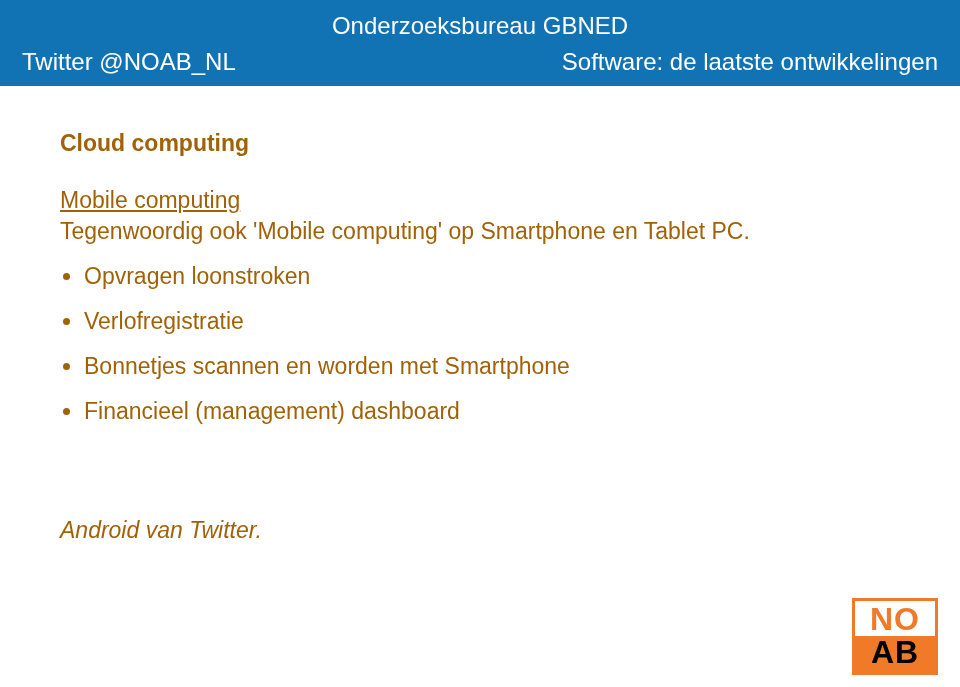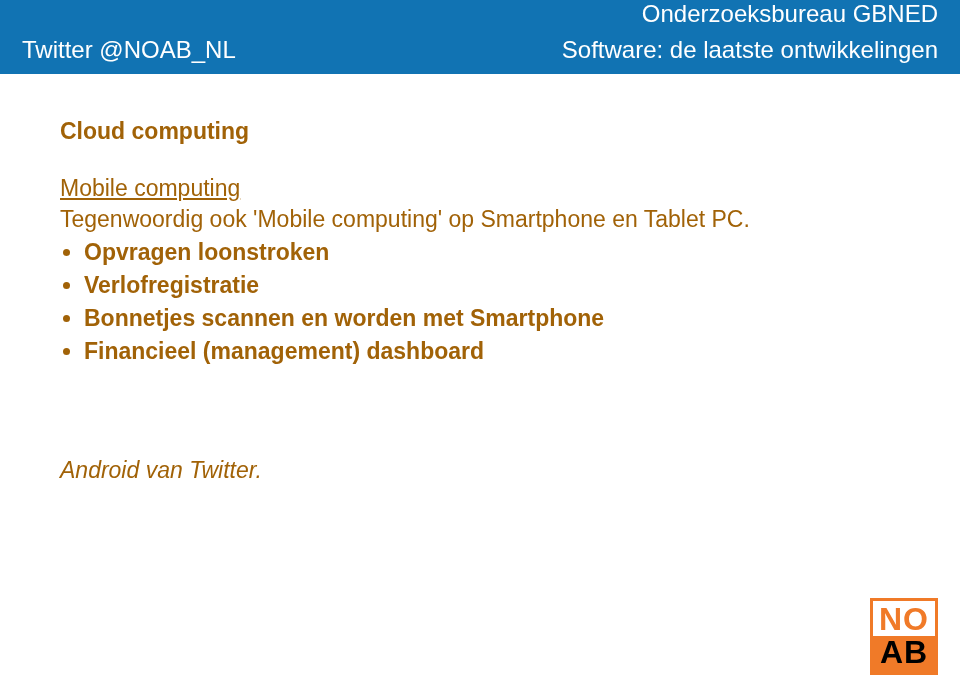--- a/index.html
+++ b/index.html
@@ -4,55 +4,55 @@
 <style>
   * { margin: 0; padding: 0; box-sizing: border-box; }
   html, body { width: 960px; height: 687px; font-family: Arial, Helvetica, sans-serif; background: #fff; }
   .slide { position: relative; width: 960px; height: 687px; }
   .topbar {
     background: #1173b3;
     color: #fff;
     padding: 0 22px 10px 22px;
   }
   .topbar-row1 {
-    text-align: right;
+    text-align: center;
     font-size: 24px;
-    padding-top: 0;
+    padding-top: 12px;
   }
   .topbar-row2 {
     display: flex;
     justify-content: space-between;
     align-items: flex-end;
     font-size: 24px;
     padding-top: 8px;
   }
   .content {
     padding: 42px 60px 0 60px;
     color: #a16207;
     font-size: 23px;
     line-height: 1.35;
   }
   .mobile-title { text-decoration: underline; }
   ul.bullets { list-style: disc; padding-left: 24px; margin-top: 2px; }
-  ul.bullets li { margin: 2px 0; font-weight: bold; }
+  ul.bullets li { margin: 14px 0; }
   .italic { font-style: italic; margin-top: 26px; }
   .italic .leading-space { display:inline-block; width: 10px; }
   .conclusion { margin-top: 30px; }
   .footer-link {
     position: absolute;
     left: 22px;
     bottom: 18px;
     font-size: 18px;
     color: #000;
   }
   .logo {
     position: absolute;
     right: 22px;
     bottom: 12px;
-    width: 68px;
+    width: 86px;
   }
   .logo-top {
     background: #fff;
     border: 3.5px solid #f07a28;
     border-bottom: none;
     color: #f07a28;
     font-weight: 900;
     font-size: 32px;
     text-align: center;
     letter-spacing: 1px;

